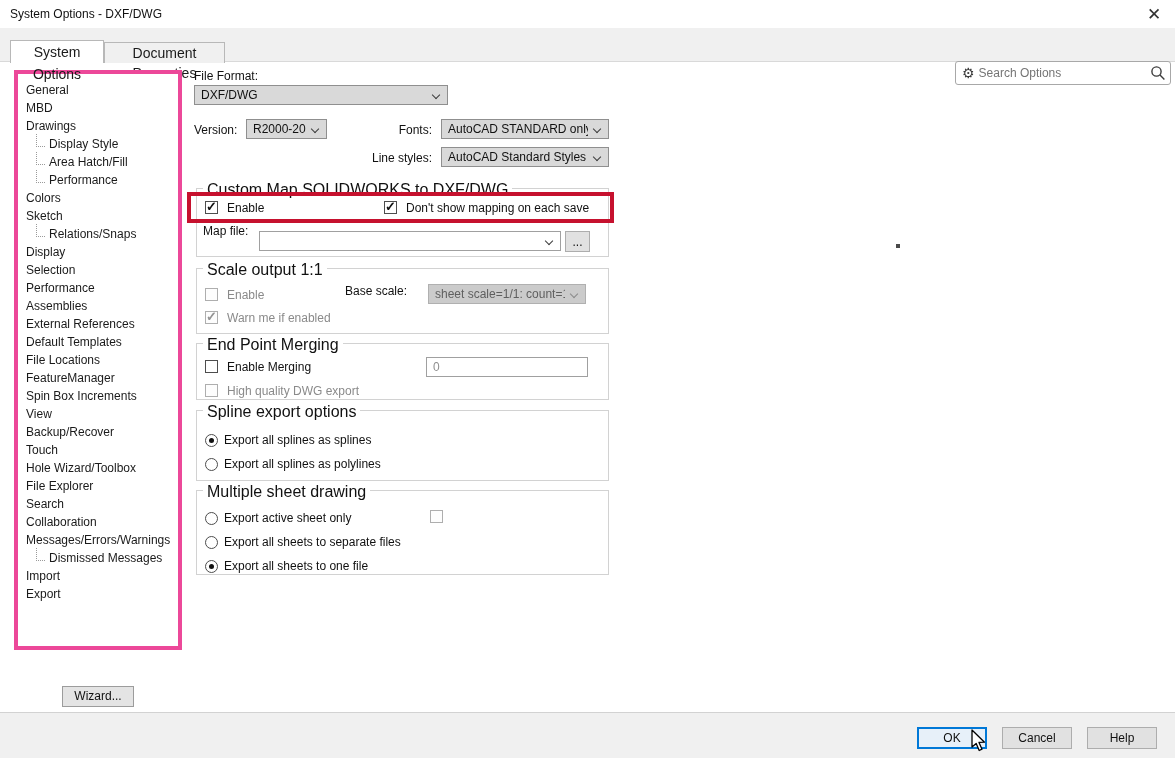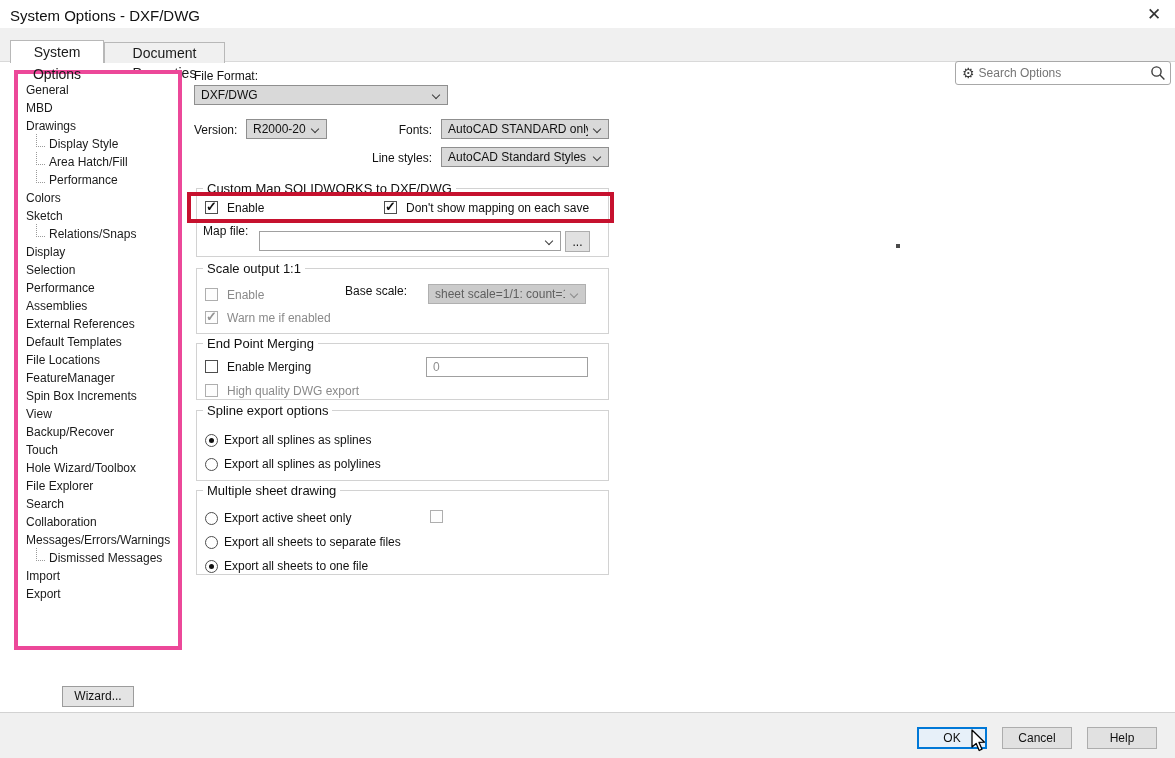--- a/index.html
+++ b/index.html
@@ -2,21 +2,21 @@
 <html><head>
 <meta charset="utf-8">
 <style>
   * { margin:0; padding:0; box-sizing:border-box; }
   body { background:#ffffff; font-family:"Liberation Sans", sans-serif; }
   .win { position:relative; width:1175px; height:758px; background:#ffffff; overflow:hidden;
          font-size:12px; color:#1a1a1a; }
 
   
   .titlebar { position:absolute; left:0; top:0; width:100%; height:28px; background:#ffffff; }
-  .titlebar .title { position:absolute; left:10px; top:7px; font-size:15px; color:#111; }
+  .titlebar .title { position:absolute; left:10px; top:7px; font-size:12px; color:#111; }
   .close-x { position:absolute; right:10px; top:4px; font-size:17px; color:#333; width:22px; height:22px;
              text-align:center; line-height:22px; cursor:default; }
 
   
   .tabstrip { position:absolute; left:0; top:28px; width:100%; height:34px; background:#f0f0f0;
               border-bottom:1px solid #d9d9d9; }
   .tab { position:absolute; font-size:14px; color:#1a1a1a; text-align:center; }
   .tab.active { left:10px; top:12px; width:94px; height:23px; background:#ffffff;
                 border:1px solid #b8b8b8; border-bottom:none; line-height:22px; z-index:3; }
   .tab.inactive { left:104px; top:14px; width:121px; height:21px; background:#f0f0f0;
@@ -58,21 +58,21 @@
            display:flex; align-items:center; padding:0 20px 0 6px; font-size:12px; color:#111; }
   .combo.white { background:#ffffff; border-color:#a0a0a0; }
   .combo.dis { background:#cbcbcb; border-color:#b0b0b0; color:#5f5f5f; }
   .combo .chev { position:absolute; right:8px; top:6px; width:6px; height:6px;
                  border-right:1.4px solid #3c3c3c; border-bottom:1.4px solid #3c3c3c; transform:rotate(45deg); }
   .combo.dis .chev { border-color:#8a8a8a; }
   .combo .ctext { overflow:hidden; white-space:nowrap; }
 
   
   .group { position:absolute; border:1px solid #d2d2d2; background:transparent; }
-  .gtitle { position:absolute; top:-8px; left:6px; background:#ffffff; padding:0 4px; font-size:13px; color:#111; white-space:nowrap; }
+  .gtitle { position:absolute; top:-8px; left:6px; background:#ffffff; padding:0 4px; font-size:16px; color:#111; white-space:nowrap; }
 
   
   .check { position:absolute; display:flex; align-items:flex-start; gap:9px; font-size:12px; color:#111; }
   .cb { width:13px; height:13px; border:1px solid #4d4d4d; background:#fff; position:relative; flex:0 0 auto; margin-top:0px; }
   .cb.on::after { content:"✓"; position:absolute; left:0px; top:-3px; font-size:13px; color:#111; font-weight:bold; }
   .check.dis { color:#8a8a8a; }
   .check.dis .cb { border-color:#aeaeae; background:#fdfdfd; }
   .check.dis .cb.on::after { color:#949494; }
 
   .radio-row { display:flex; align-items:center; gap:6px; font-size:12px; color:#111; height:14px; }

